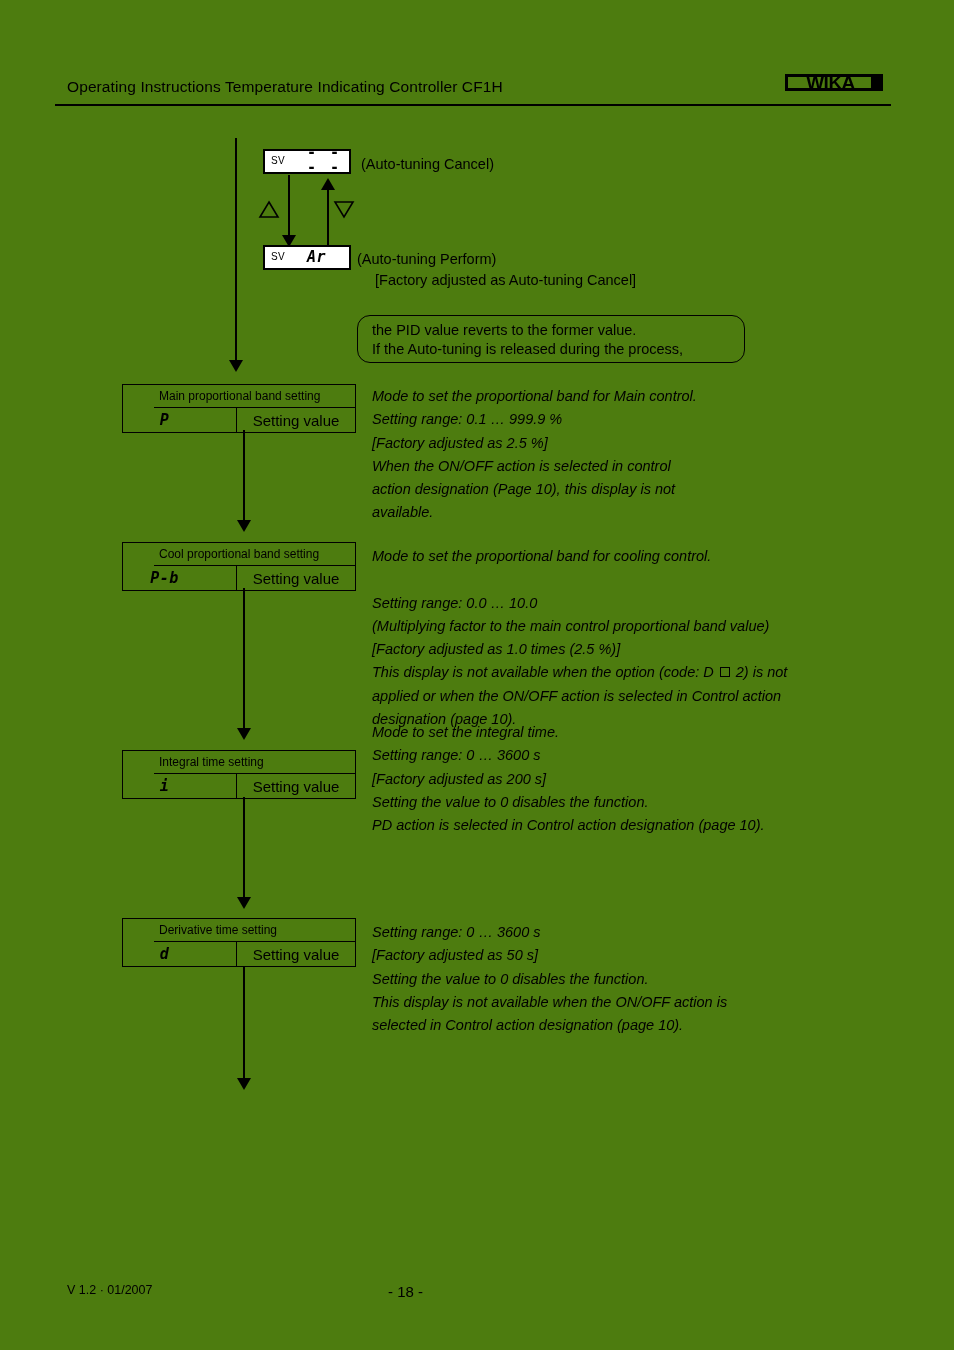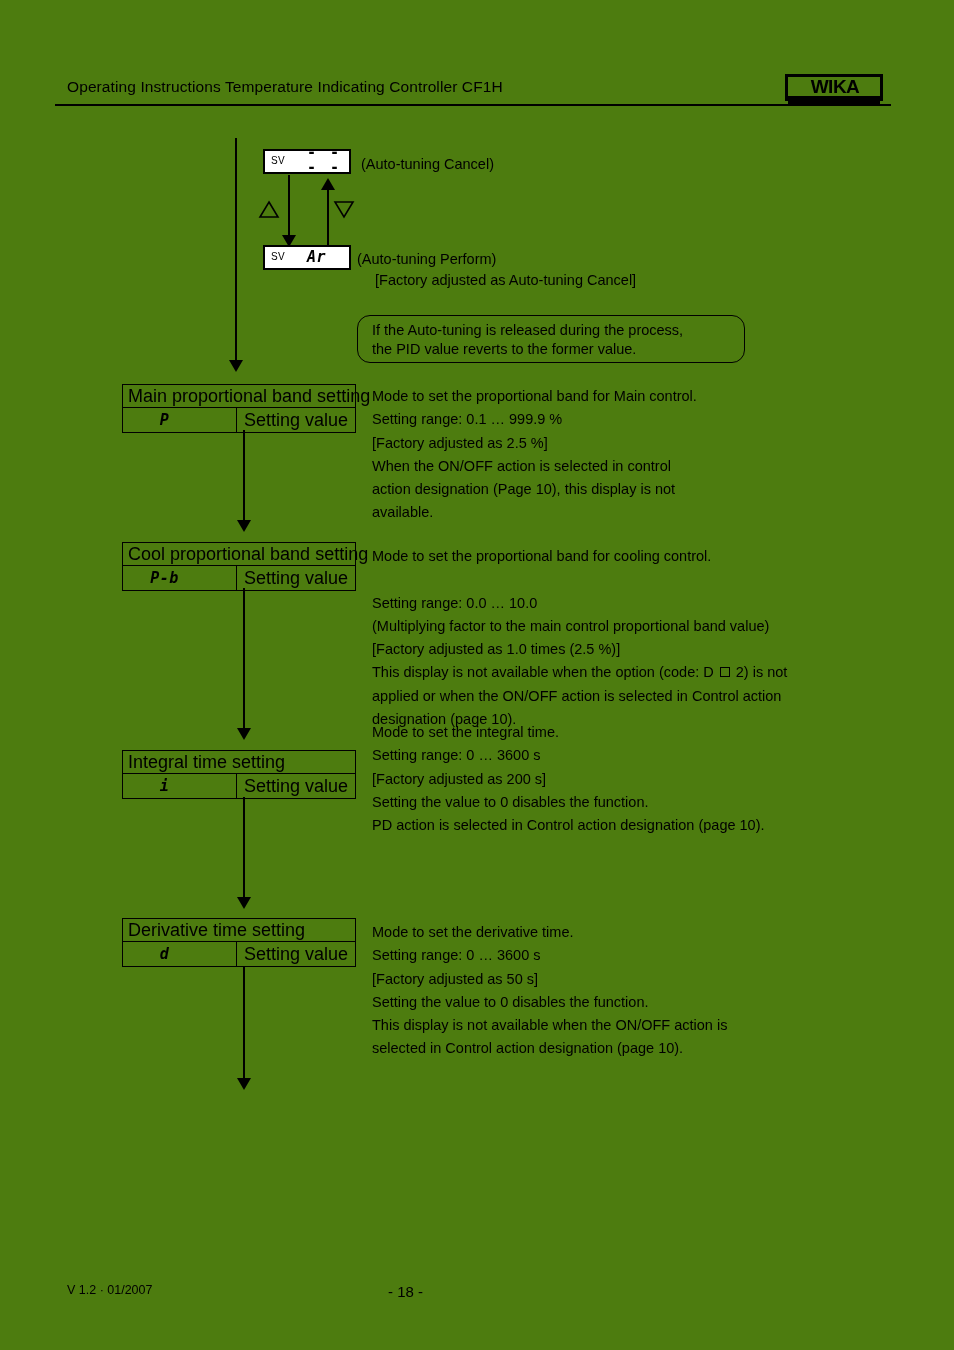--- a/index.html
+++ b/index.html
@@ -26,26 +26,25 @@
     top: 78px;
     font-size: 15.5px;
     letter-spacing: 0.1px;
     white-space: nowrap;
   }
   #wika-logo {
     position: absolute;
     left: 785px;
     top: 74px;
     width: 98px;
-    height: 27px;
+    height: 17px;
     border: 3px solid #000;
     box-sizing: border-box;
     display: flex;
     align-items: stretch;
-    flex-direction: column;
   }
   #wika-logo .wika-word {
     flex: 1 1 auto;
     display: flex;
     align-items: center;
     justify-content: center;
     font-size: 19px;
     font-weight: bold;
     letter-spacing: -0.5px;
     line-height: 1;
@@ -168,22 +167,23 @@
     box-sizing: border-box;
     background: transparent;
   }
   .param-head {
     height: 23px;
     border-bottom: 1.5px solid #000;
     box-sizing: border-box;
     display: flex;
     align-items: center;
     padding-left: 5px;
-    font-size: 18px;
-    white-space: nowrap;
+    font-size: 12px;
+    white-space: nowrap;
+    margin-left: 31px;
   }
   .param-row {
     height: 24px;
     display: flex;
     box-sizing: border-box;
   }
   .param-code {
     flex: 0 0 114px;
     border-right: 1.5px solid #000;
     box-sizing: border-box;
@@ -193,31 +193,32 @@
     padding-right: 30px;
   }
   .param-code .seg {
     font-size: 15px;
   }
   .param-value {
     flex: 1 1 auto;
     display: flex;
     align-items: center;
     justify-content: center;
-    font-size: 18px;
+    font-size: 15px;
     white-space: nowrap;
   }
 
   .desc {
     position: absolute;
     font-size: 14.5px;
     line-height: 23.3px;
   }
   .desc .dline {
     white-space: nowrap;
+    font-style: italic;
   }
   .desc .dgap {
     height: 23.3px;
   }
   .box-glyph {
     display: inline-block;
     width: 10px;
     height: 10px;
     border: 1.5px solid #000;
     box-sizing: border-box;
@@ -294,22 +295,22 @@
   </div>
 
   <div class="sv-box" style="left:263px; top:245px; width:88px;">
     <span class="sv-label">SV</span>
     <span class="seg">Ar</span>
   </div>
   <div class="note" style="left:357px; top:252px;">(Auto-tuning Perform)</div>
   <div class="note" style="left:375px; top:273px;">[Factory adjusted as Auto-tuning Cancel]</div>
 
   <div id="callout">
+    <div class="cl-line">the PID value reverts to the former value.</div>
     <div class="cl-line">If the Auto-tuning is released during the process,</div>
-    <div class="cl-line">the PID value reverts to the former value.</div>
   </div>
 
   <div class="param-table" style="top:384px;">
     <div class="param-head">Main proportional band setting</div>
     <div class="param-row">
       <div class="param-code">
         <span class="seg">P</span>
       </div>
       <div class="param-value">Setting value</div>
     </div>
@@ -363,21 +364,20 @@
   <div class="param-table" style="top:918px;">
     <div class="param-head">Derivative time setting</div>
     <div class="param-row">
       <div class="param-code">
         <span class="seg">d</span>
       </div>
       <div class="param-value">Setting value</div>
     </div>
   </div>
   <div class="desc" style="left:372px; top:921px; width:500px;">
-    <div class="dline">Mode to set the derivative time.</div>
     <div class="dline">Setting range: 0 … 3600 s</div>
     <div class="dline">[Factory adjusted as 50 s]</div>
     <div class="dline">Setting the value to 0 disables the function.</div>
     <div class="dline">This display is not available when the ON/OFF action is</div>
     <div class="dline">selected in Control action designation (page 10).</div>
   </div>
 
   <div id="footer-version">V 1.2  ·  01/2007</div>
   <div id="footer-page">- 18 -</div>
 

